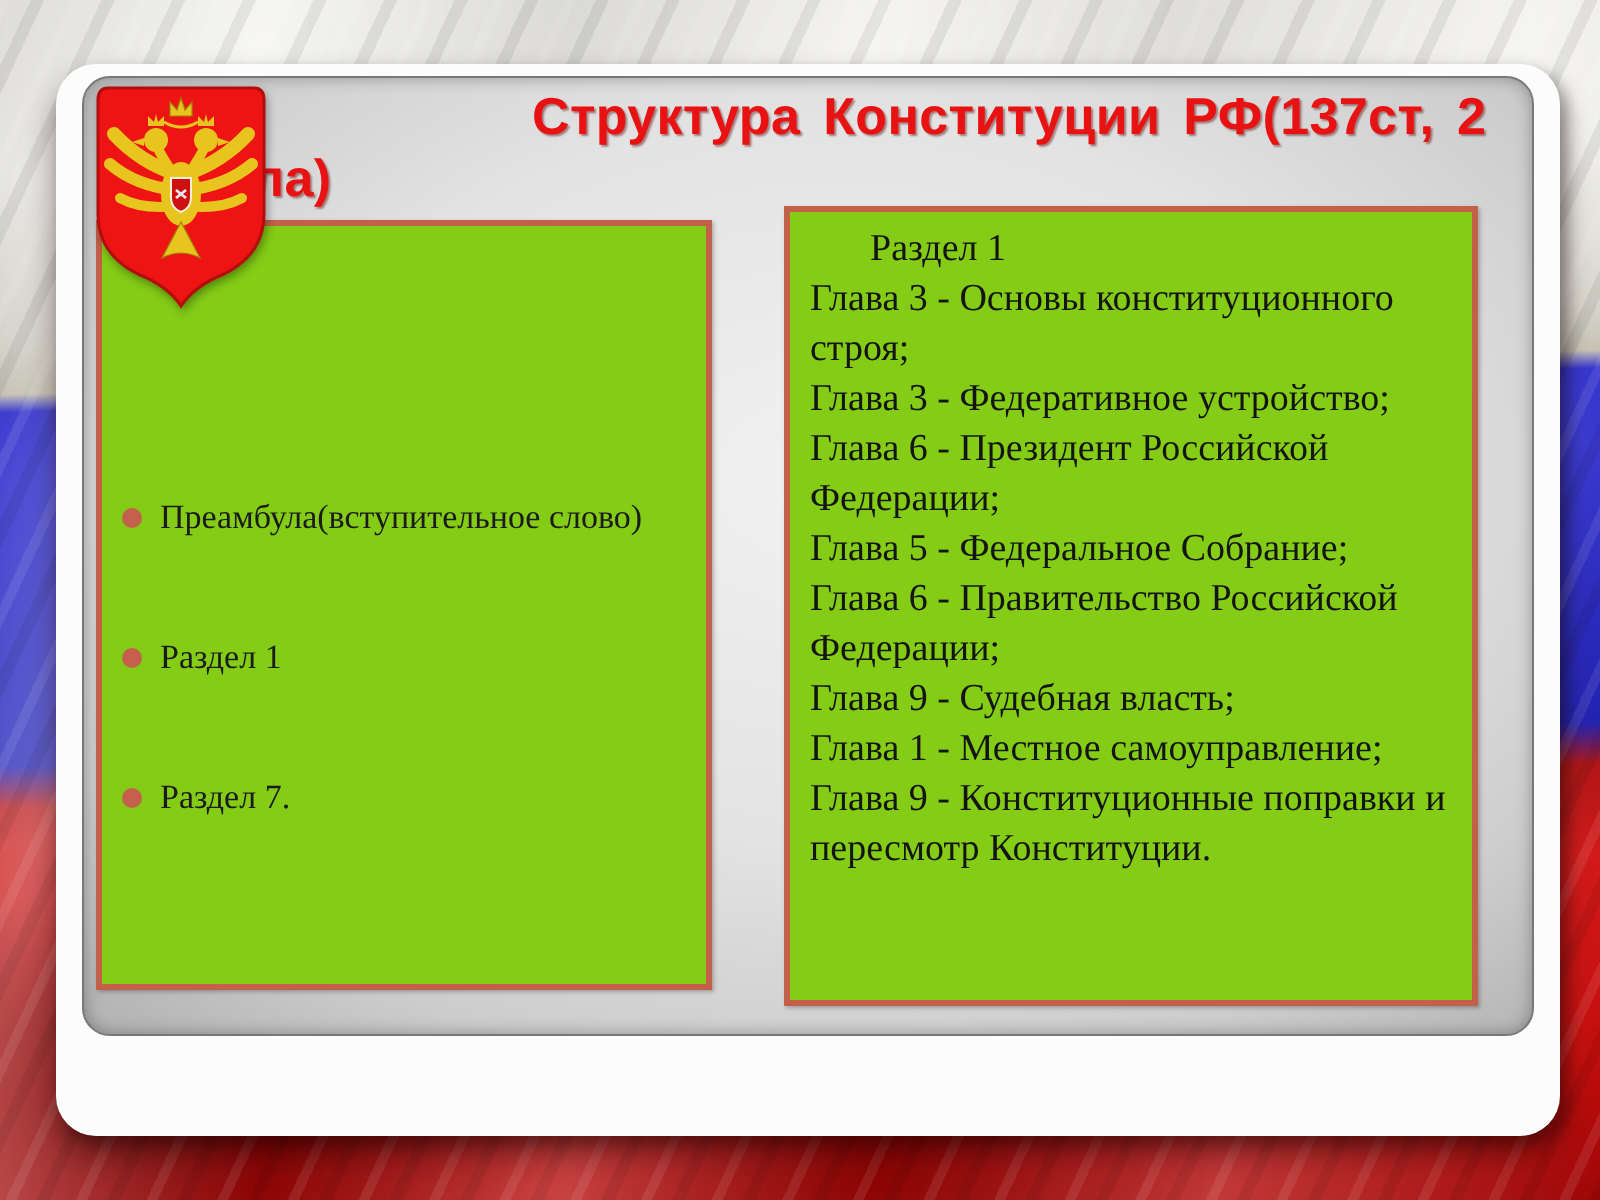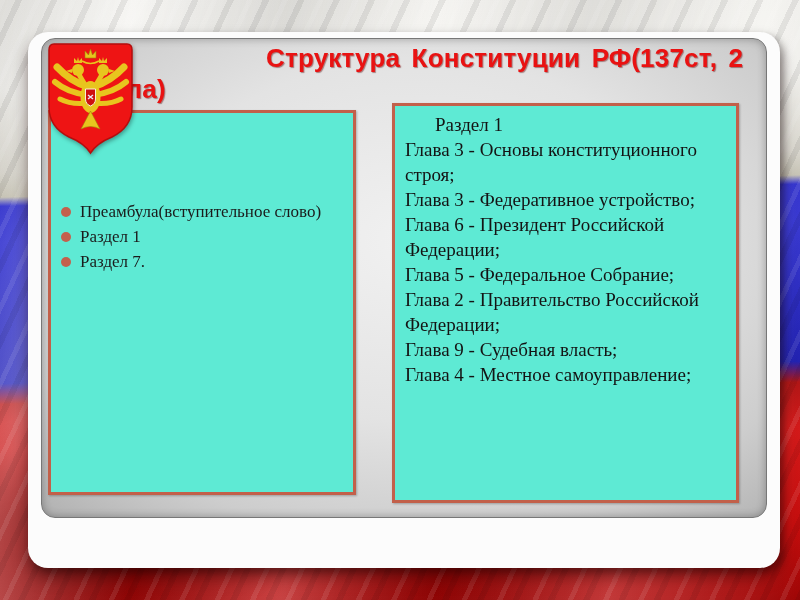--- a/index.html
+++ b/index.html
@@ -59,30 +59,30 @@
   }
   .title-line.l1{left:238px;top:11px;}
   .title-line.l2{left:22px;top:42px;}
 
   
   .emblem{position:absolute;left:16px;top:9px;width:93px;height:115px;z-index:5;
           filter:drop-shadow(1px 2px 2px rgba(0,0,0,0.35));}
 
   
   .tbox{
-    position:absolute;background:#5eead4;border:3px solid #c2604a;box-sizing:border-box;
+    position:absolute;background:#84cc16;border:3px solid #c2604a;box-sizing:border-box;
     box-shadow:1px 1px 2px rgba(0,0,0,0.25);
   }
   .box-left{left:20px;top:78px;width:308px;height:385px;}
   .box-right{left:364px;top:71px;width:347px;height:400px;}
 
   .bullet-list{margin:0;padding:87px 6px 0 10px;list-style:none;}
   .bullet-list li{
     display:flex;align-items:flex-start;
-    font-size:17px;line-height:23px;color:#1b1b1b;margin-bottom:2px;
+    font-size:17px;line-height:23px;color:#1b1b1b;margin-bottom:2px;margin-top:47px;
   }
   .bullet{flex:none;width:10px;height:10px;border-radius:50%;
           background:#c4604c;margin:7px 9px 0 0;}
 
   .box-right-inner{padding:6px 4px 0 10px;font-size:19px;line-height:25px;color:#141414;}
   .rb-heading{padding-left:30px;}
   .rb-line{}
 </style>
 </head>
 <body>
@@ -143,19 +143,20 @@
   </div>
 
   <div class="tbox box-right">
     <div class="box-right-inner">
       <div class="rb-heading">Раздел 1</div>
       <div>
           <div class="rb-line">Глава 3 - Основы конституционного строя;</div>
           <div class="rb-line">Глава 3 - Федеративное устройство;</div>
           <div class="rb-line">Глава 6 - Президент Российской Федерации;</div>
           <div class="rb-line">Глава 5 - Федеральное Собрание;</div>
-          <div class="rb-line">Глава 2 - Правительство Российской Федерации;</div>
+          <div class="rb-line">Глава 6 - Правительство Российской Федерации;</div>
           <div class="rb-line">Глава 9 - Судебная власть;</div>
-          <div class="rb-line">Глава 4 - Местное самоуправление;</div>
+          <div class="rb-line">Глава 1 - Местное самоуправление;</div>
+          <div class="rb-line">Глава 9 - Конституционные поправки и пересмотр Конституции.</div>
         </div>
     </div>
   </div>
 </div>
 
 </body></html>

